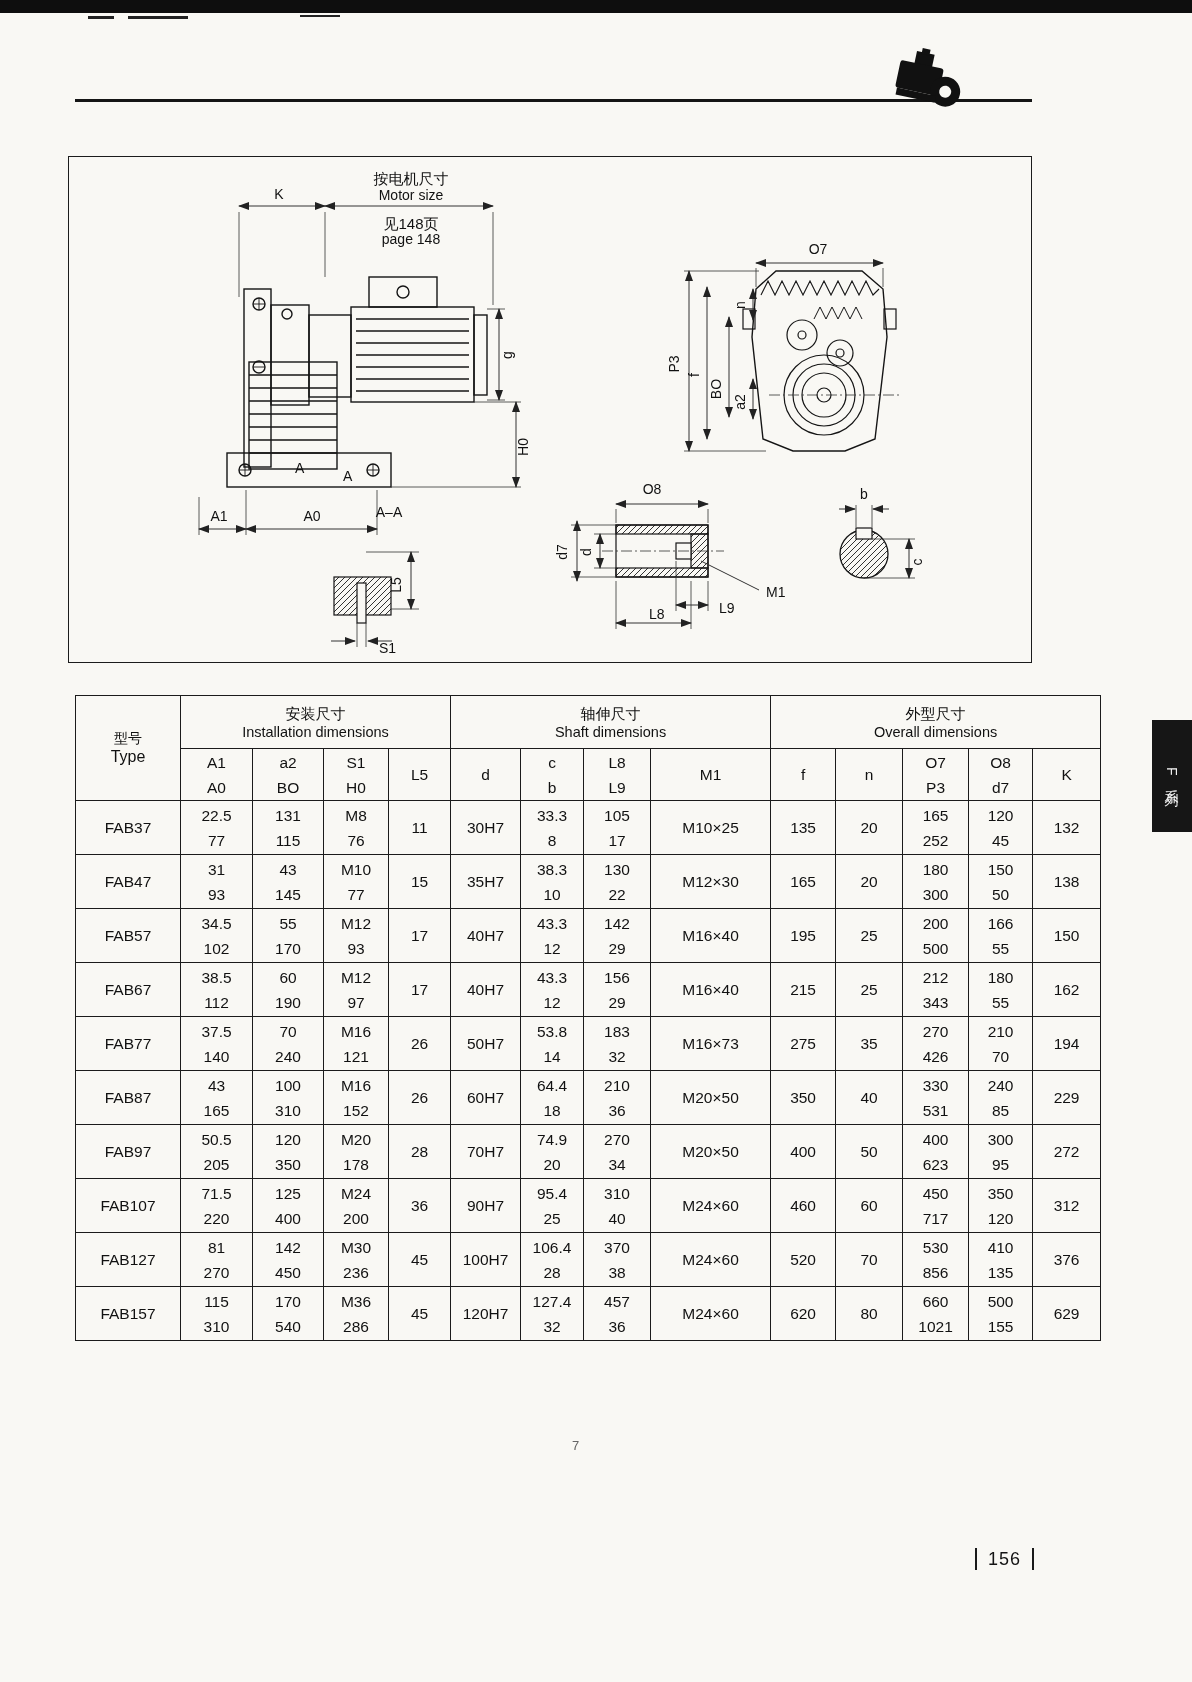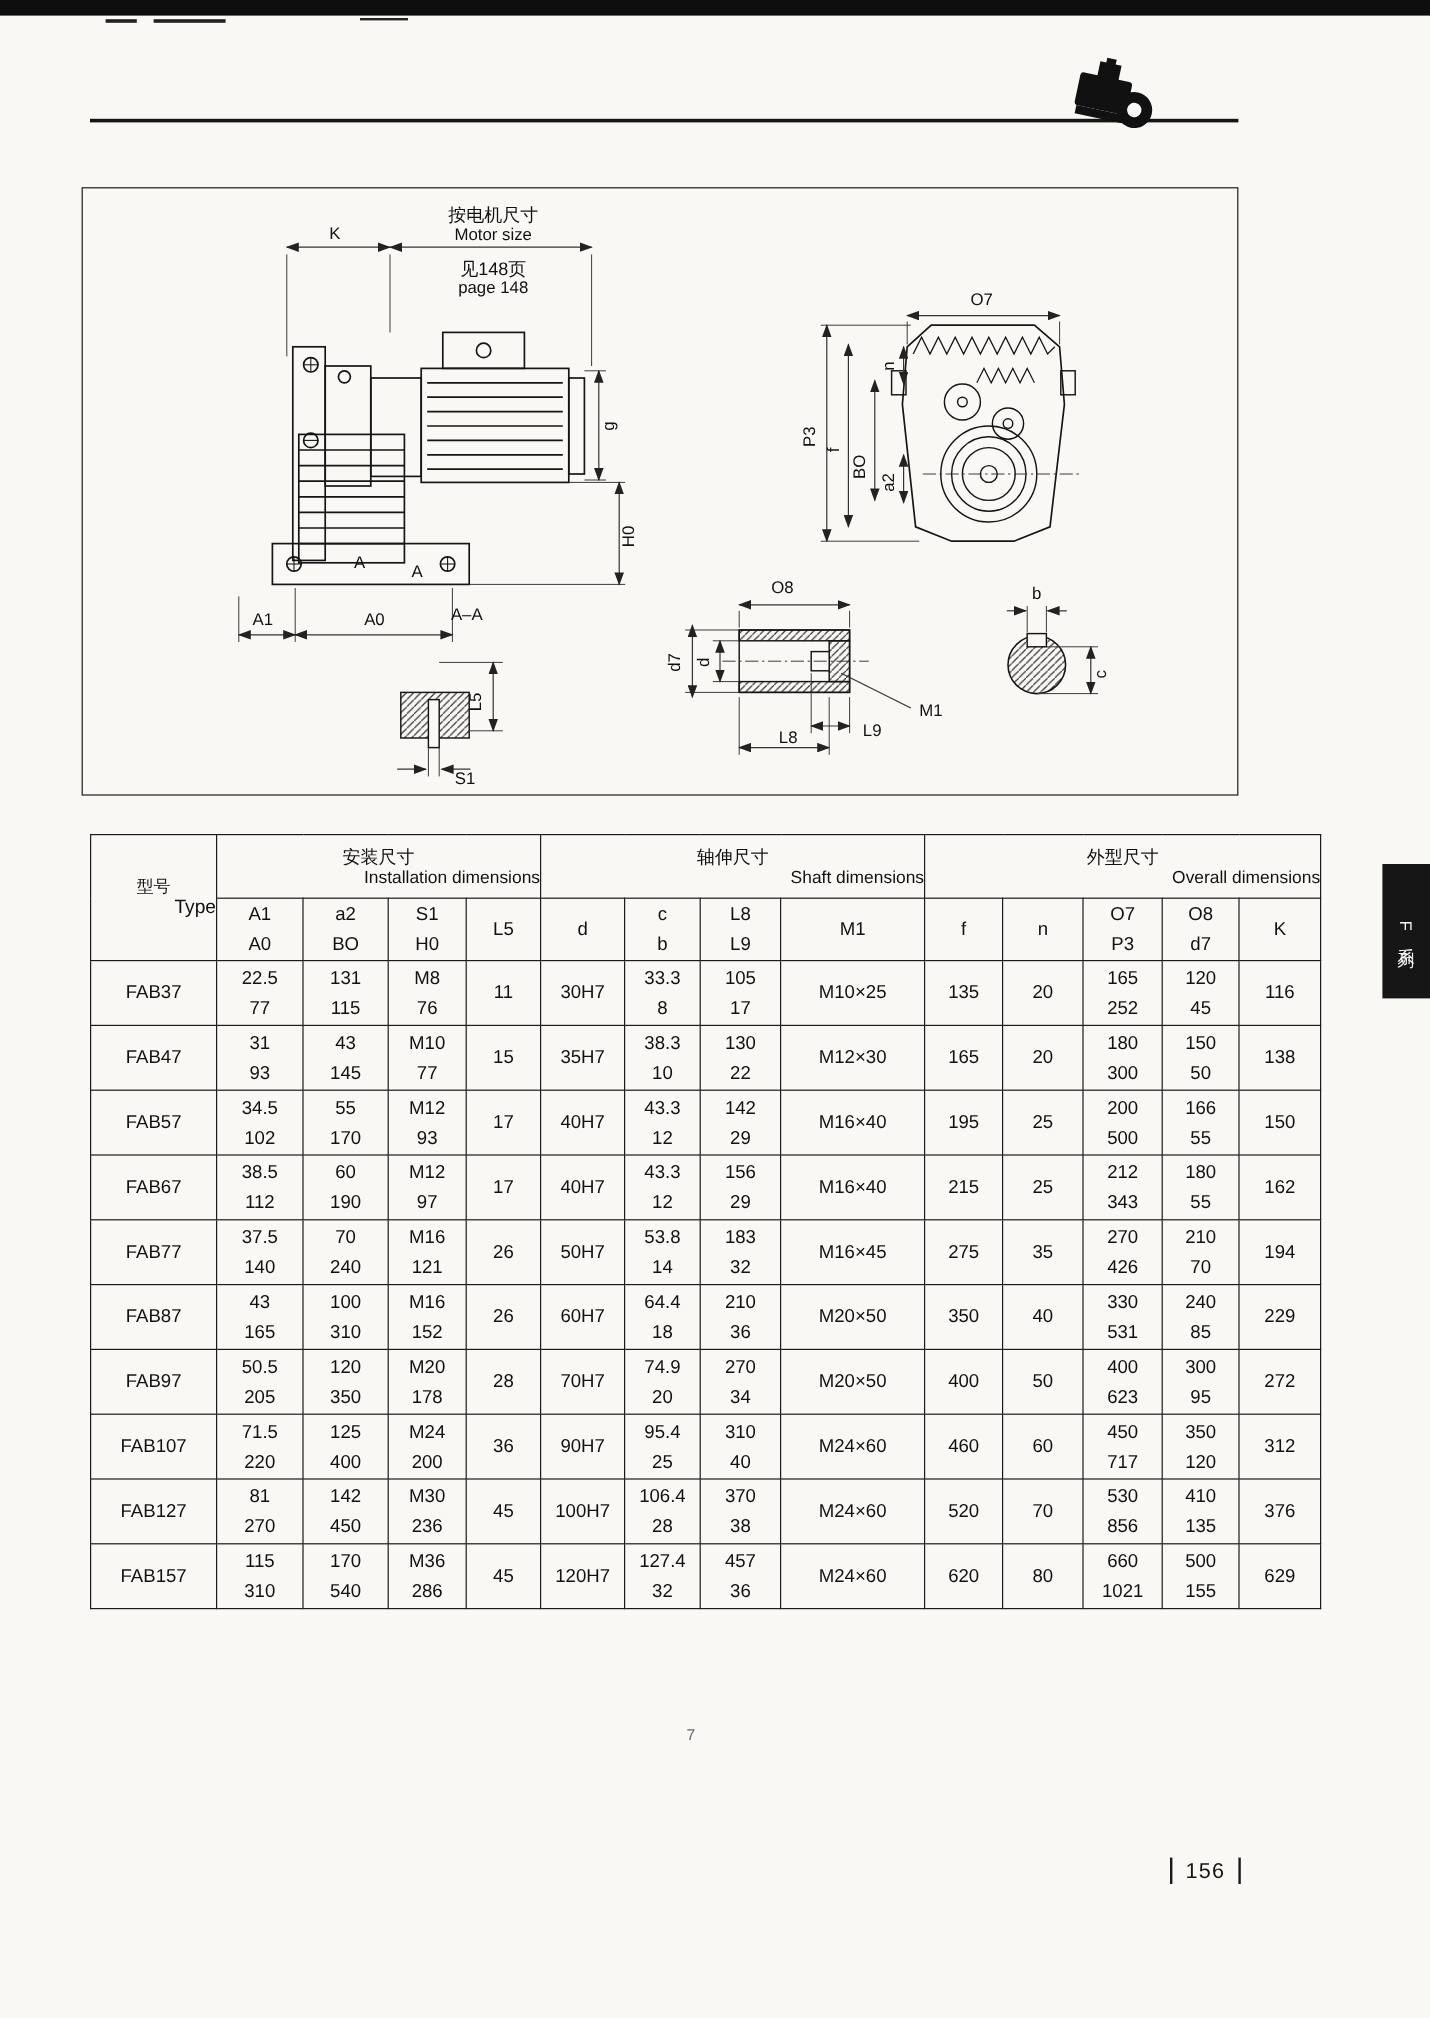--- a/index.html
+++ b/index.html
@@ -15,21 +15,21 @@
   .sidetab span{writing-mode:vertical-rl;color:#f2f2f2;font-size:14px;letter-spacing:3px;}
   .tblwrap{position:absolute;left:75px;top:695px;}
   table{border-collapse:collapse;table-layout:fixed;width:1025px;background:transparent;}
   th,td{border:1.6px solid #1b1b1b;text-align:center;vertical-align:middle;
         font-weight:normal;font-size:15.5px;padding:0;color:#111;}
   thead tr.grp th{height:52px;font-size:15px;}
   thead tr.sub th{height:51px;}
   tbody td{height:53px;}
   .two div{line-height:25px;}
   .grp .cn{display:block;font-size:15px;font-family:Liberation Serif, serif;}
-  .grp .en{display:block;font-size:14.5px;text-align:right;}
+  .grp .en{display:block;font-size:14.5px;}
   .typehead .cn{display:block;font-size:14px;}
   .typehead .en{display:block;font-size:16px;}
   .pageno{position:absolute;left:975px;top:1548px;display:flex;align-items:center;gap:11px;}
   .pageno .bar{width:2px;height:22px;background:#1a1a1a;}
   .pageno .num{font-size:18px;letter-spacing:1px;}
   .stray{position:absolute;left:572px;top:1438px;font-size:13px;color:#666;}
   svg text{font-family:"Liberation Sans",sans-serif;font-size:14px;fill:#111;}
   svg .cnlbl{font-size:15px;}
 </style>
 </head>
@@ -358,21 +358,21 @@
             <td>135</td>
             <td>20</td>
             <td class="two">
               <div>165</div>
               <div>252</div>
             </td>
             <td class="two">
               <div>120</div>
               <div>45</div>
             </td>
-            <td>116</td>
+            <td>132</td>
           </tr>
           <tr>
             <td>FAB47</td>
             <td class="two">
               <div>31</div>
               <div>93</div>
             </td>
             <td class="two">
               <div>43</div>
               <div>145</div>
@@ -495,21 +495,21 @@
             <td>26</td>
             <td>50H7</td>
             <td class="two">
               <div>53.8</div>
               <div>14</div>
             </td>
             <td class="two">
               <div>183</div>
               <div>32</div>
             </td>
-            <td>M16×45</td>
+            <td>M16×73</td>
             <td>275</td>
             <td>35</td>
             <td class="two">
               <div>270</div>
               <div>426</div>
             </td>
             <td class="two">
               <div>210</div>
               <div>70</div>
             </td>

